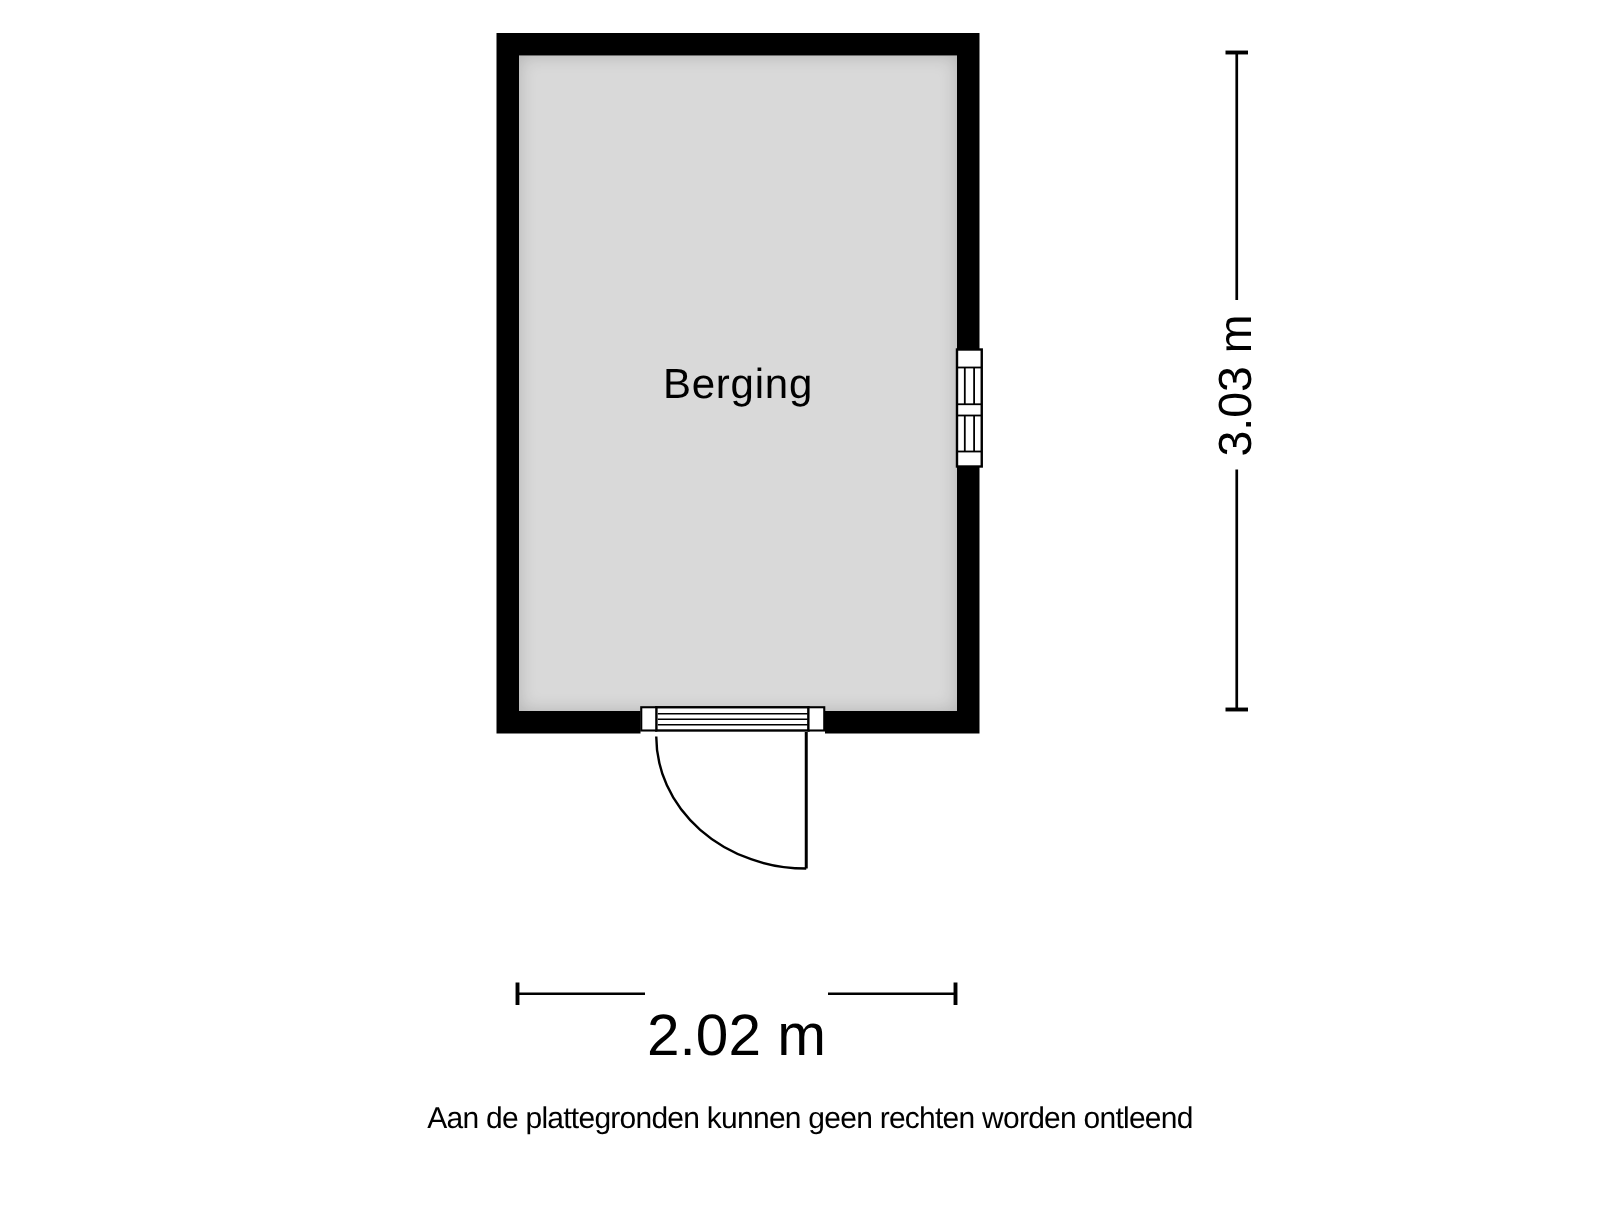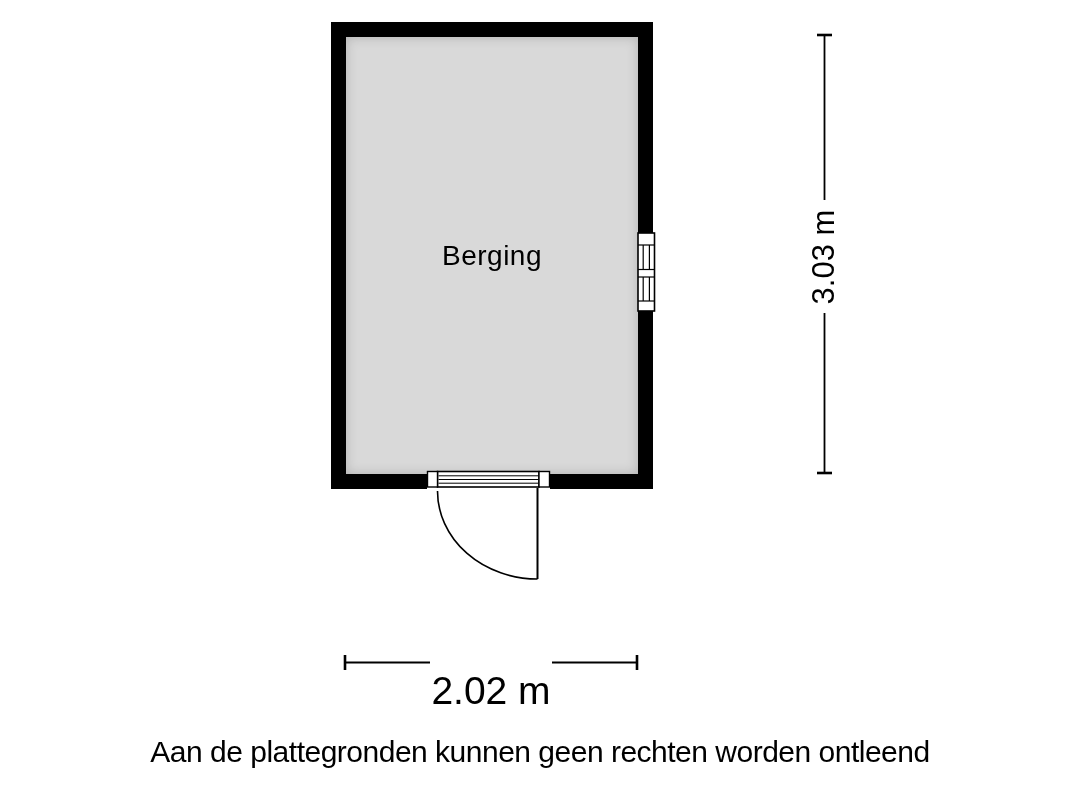--- a/index.html
+++ b/index.html
@@ -68,21 +68,21 @@
     font-size: 39px;
     white-space: nowrap;
     margin-top: 30px;
   }
   .footer-line1 {
     position: absolute;
     left: 0;
     right: 0;
     top: 735px;
     text-align: center;
-    font-size: 30px;
+    font-size: 20px;
     letter-spacing: -0.5px;
   }
   .footer-line2 {
     position: absolute;
     left: 0;
     right: 0;
     top: 768px;
     text-align: center;
     font-size: 30px;
     letter-spacing: -0.5px;

